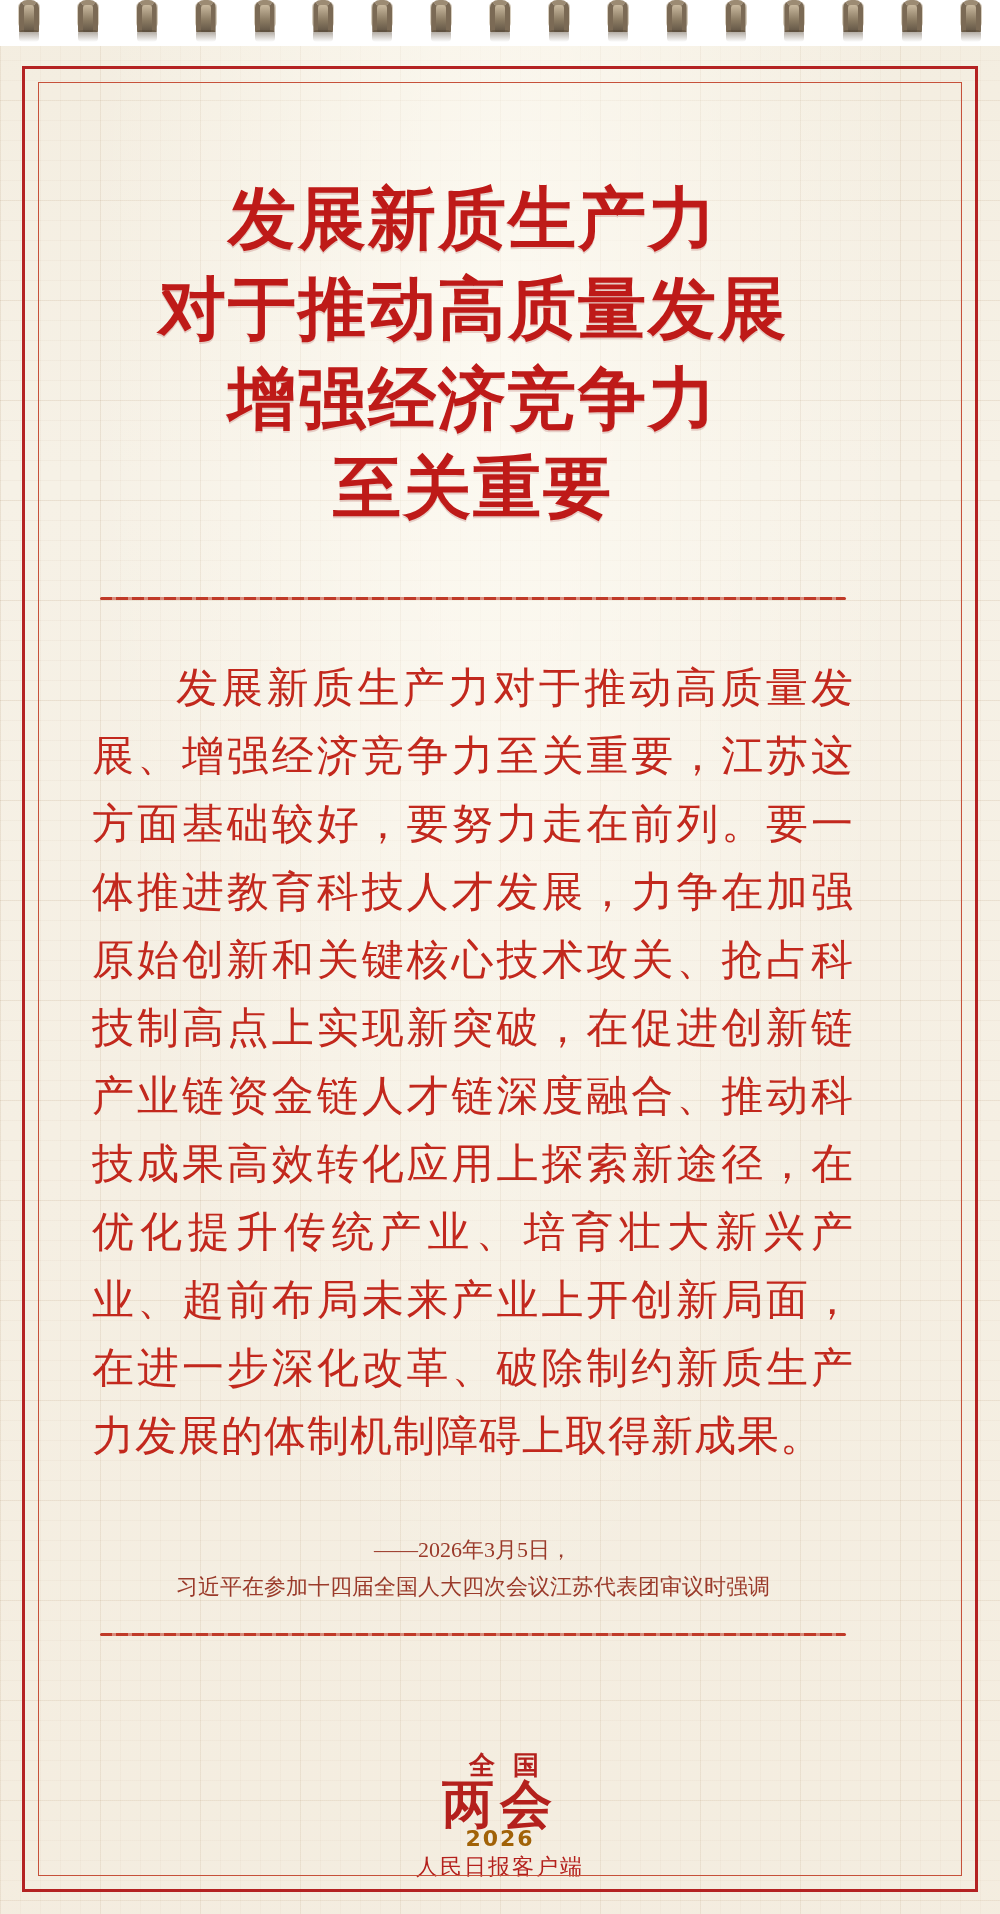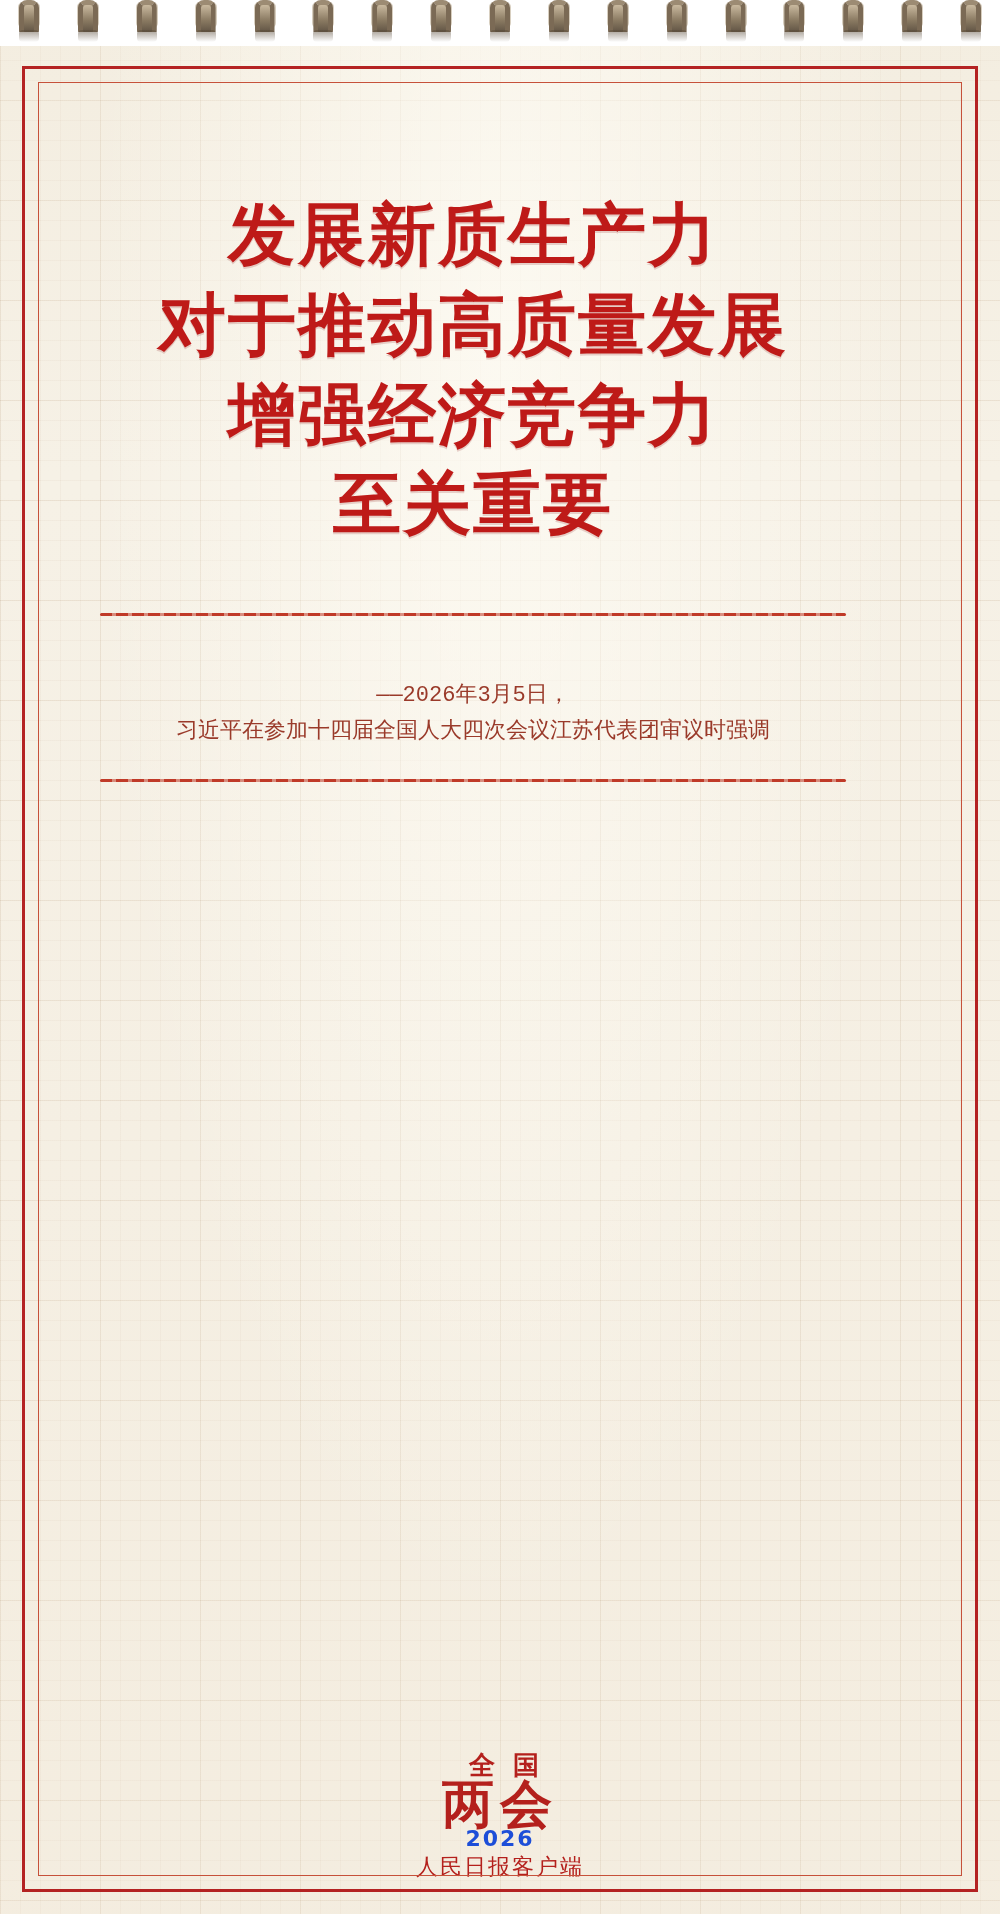--- a/index.html
+++ b/index.html
@@ -124,21 +124,21 @@
   }
 
   .content {
     position: absolute;
     left: 38px;
     top: 82px;
     width: 870px;
     height: 1794px;
     z-index: 3;
     box-sizing: border-box;
-    padding: 16px 48px;
+    padding: 0 48px;
   }
 
   
   .headline {
     margin-top: 92px;
     text-align: center;
     color: #be1a18;
     font-family: "DejaVu Serif", "Liberation Serif", serif;
     font-weight: bold;
     font-size: 68px;
@@ -174,21 +174,21 @@
     text-justify: inter-character;
     text-indent: 84px;
     letter-spacing: 1px;
   }
 
   
   .attribution {
     margin-top: 62px;
     text-align: center;
     color: #9a3a2a;
-    font-family: Liberation Mono, monospace;
+    font-family: Liberation Serif, serif;
     font-size: 22px;
     line-height: 1.65;
   }
   .attribution .date-line { display: block; }
   .attribution .source-line { display: block; }
 
   
   .logo {
     position: absolute;
     left: 0;
@@ -221,21 +221,21 @@
     font-size: 52px;
     color: #b4201c;
     letter-spacing: 6px;
   }
   .logo-year {
     position: absolute;
     top: 78px; left: 0; right: 0;
     font-family: "DejaVu Sans", sans-serif;
     font-weight: bold;
     font-size: 22px;
-    color: #1d4ed8;
+    color: #a16207;
     letter-spacing: 2px;
   }
   .logo-brand {
     position: absolute;
     top: 104px; left: 0; right: 0;
     font-family: "DejaVu Serif", "Liberation Serif", serif;
     font-size: 22px;
     color: #b4201c;
     letter-spacing: 2px;
   }
@@ -345,20 +345,21 @@
 
     <div class="headline">
       <span class="line">发展新质生产力</span>
       <span class="line">对于推动高质量发展</span>
       <span class="line">增强经济竞争力</span>
       <span class="line">至关重要</span>
     </div>
 
     <div class="rule top"></div>
 
+    <div class="quote">发展新质生产力对于推动高质量发展、增强经济竞争力至关重要，江苏这方面基础较好，要努力走在前列。要一体推进教育科技人才发展，力争在加强原始创新和关键核心技术攻关、抢占科技制高点上实现新突破，在促进创新链产业链资金链人才链深度融合、推动科技成果高效转化应用上探索新途径，在优化提升传统产业、培育壮大新兴产业、超前布局未来产业上开创新局面，在进一步深化改革、破除制约新质生产力发展的体制机制障碍上取得新成果。</div>
 
     <div class="attribution">
       <span class="date-line">——2026年3月5日，</span>
       <span class="source-line">习近平在参加十四届全国人大四次会议江苏代表团审议时强调</span>
     </div>
 
     <div class="rule bottom"></div>
 
   </div>
 

